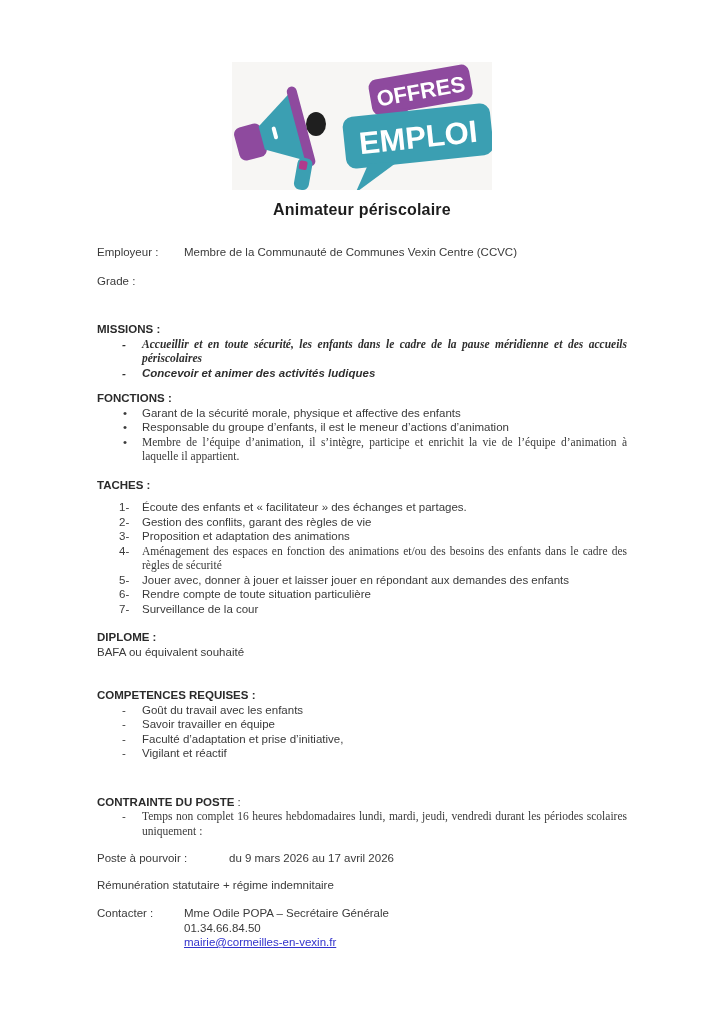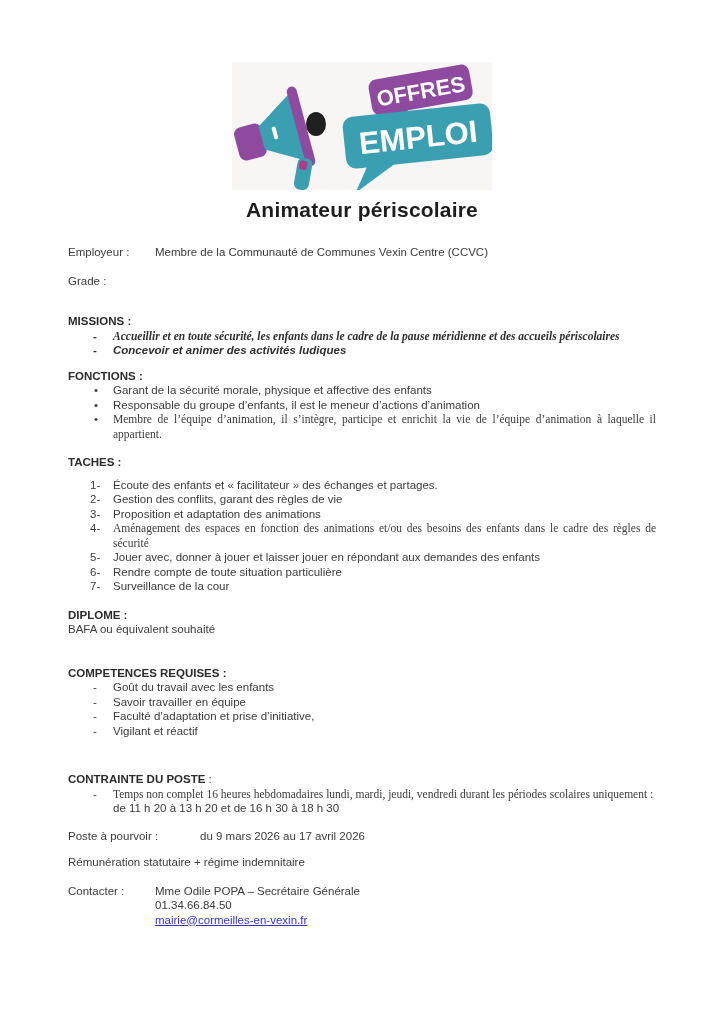--- a/index.html
+++ b/index.html
@@ -3,40 +3,40 @@
 <meta charset="utf-8">
 <title>Animateur périscolaire</title>
 <style>
   html,body { margin:0; padding:0; background:#ffffff; }
   .page {
     position:relative; width:724px; height:1024px; margin:0 auto;
     background:#ffffff; overflow:hidden;
     font-family:"Liberation Sans", sans-serif;
     font-size:11.5px; line-height:14.5px; color:#3a3a3a;
   }
-  .content { padding:0 68px; }
+  .content { padding:0 97px; }
 
   
   .hero { width:260px; height:128px; margin:62px auto 0; }
 
   
   .title {
-    margin:7px 0 0; font-size:21px; line-height:26px; font-weight:bold;
+    margin:7px 0 0; font-size:16px; line-height:26px; font-weight:bold;
     text-align:center; color:#1d1d1d; letter-spacing:.2px;
   }
 
   
   .row { display:flex; }
   .row .lbl { flex:0 0 87px; }
   .row.poste .lbl { flex:0 0 132px; }
   .row .val { flex:1; }
 
   .emp       { margin-top:22px; }
   .grade     { margin-top:14px; }
-  .sect-missions    { margin-top:26px; }
+  .sect-missions    { margin-top:34px; }
   .sect-fonctions   { margin-top:11px; }
   .sect-taches      { margin-top:14px; }
   .sect-taches .list{ margin-top:8px; }
   .sect-diplome     { margin-top:14px; }
   .sect-competences { margin-top:29px; }
   .sect-contrainte  { margin-top:34px; }
   .poste     { margin-top:13px; }
   .remu      { margin-top:12px; }
   .contact   { margin-top:14px; }
 
@@ -195,21 +195,20 @@
     </div>
 
     <div class="sect-contrainte">
       <div>
         <span class="h">CONTRAINTE DU POSTE</span><span> :</span>
       </div>
       <div class="li">
         <span class="mk">-</span>
         <span class="txt just">Temps non complet 16 heures hebdomadaires lundi, mardi, jeudi, vendredi durant les périodes scolaires uniquement :</span>
       </div>
-      <div class="hours-line">de 11 h 20 à 13 h 20 et de 16 h 30 à 18 h 30</div>
     </div>
 
     <div class="row poste">
       <div class="lbl">Poste à pourvoir :</div>
       <div class="val">du 9 mars 2026 au 17 avril 2026</div>
     </div>
     <div class="remu">Rémunération statutaire + régime indemnitaire</div>
 
     <div class="contact">
       <div class="row">

